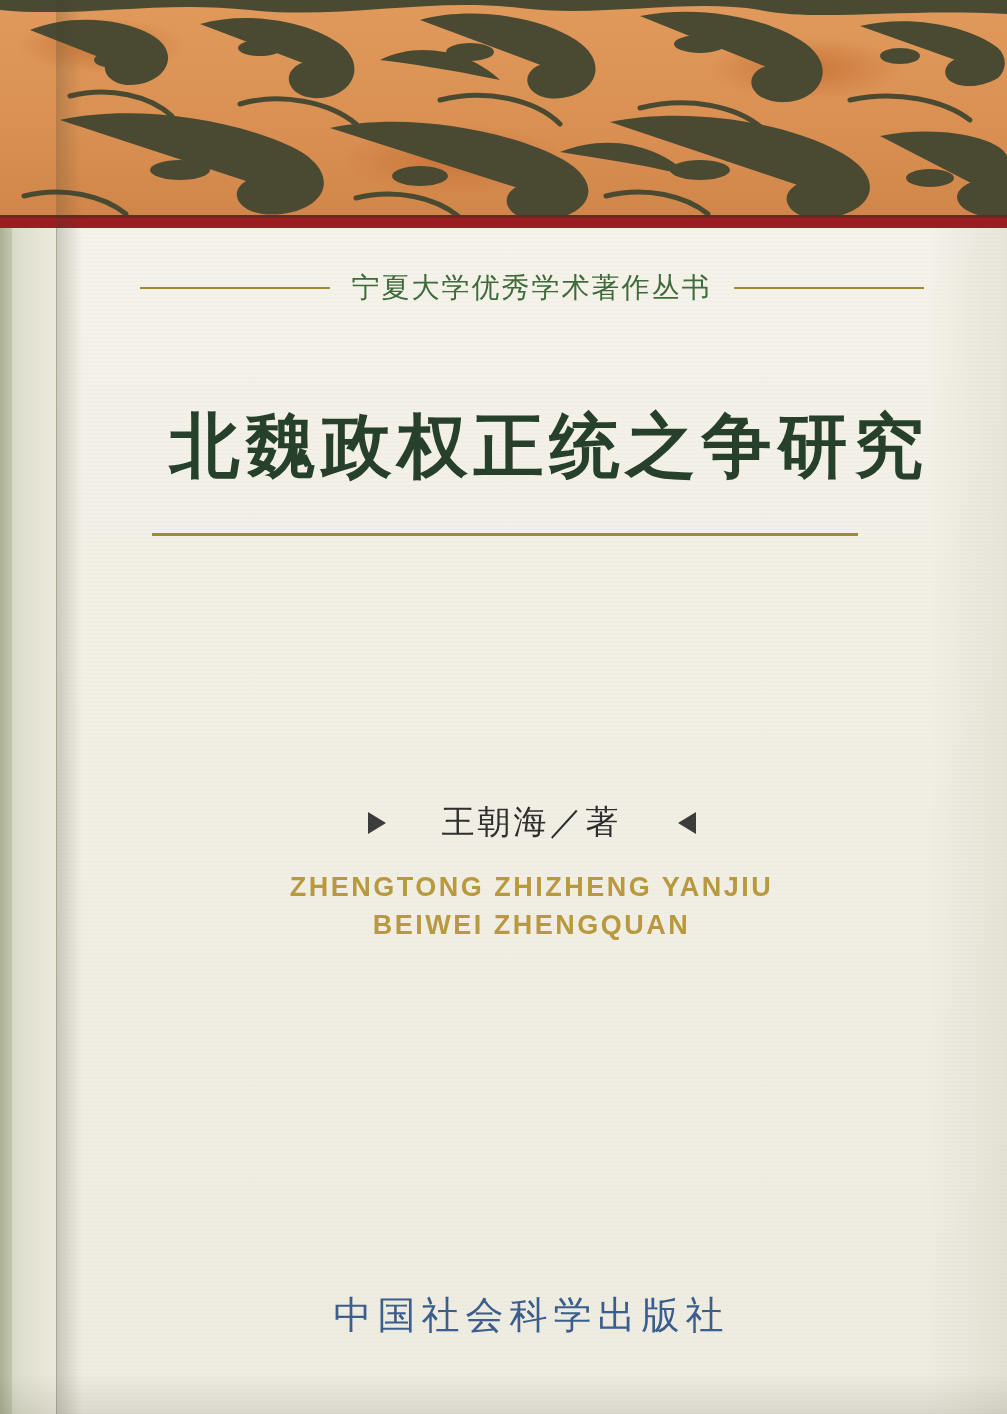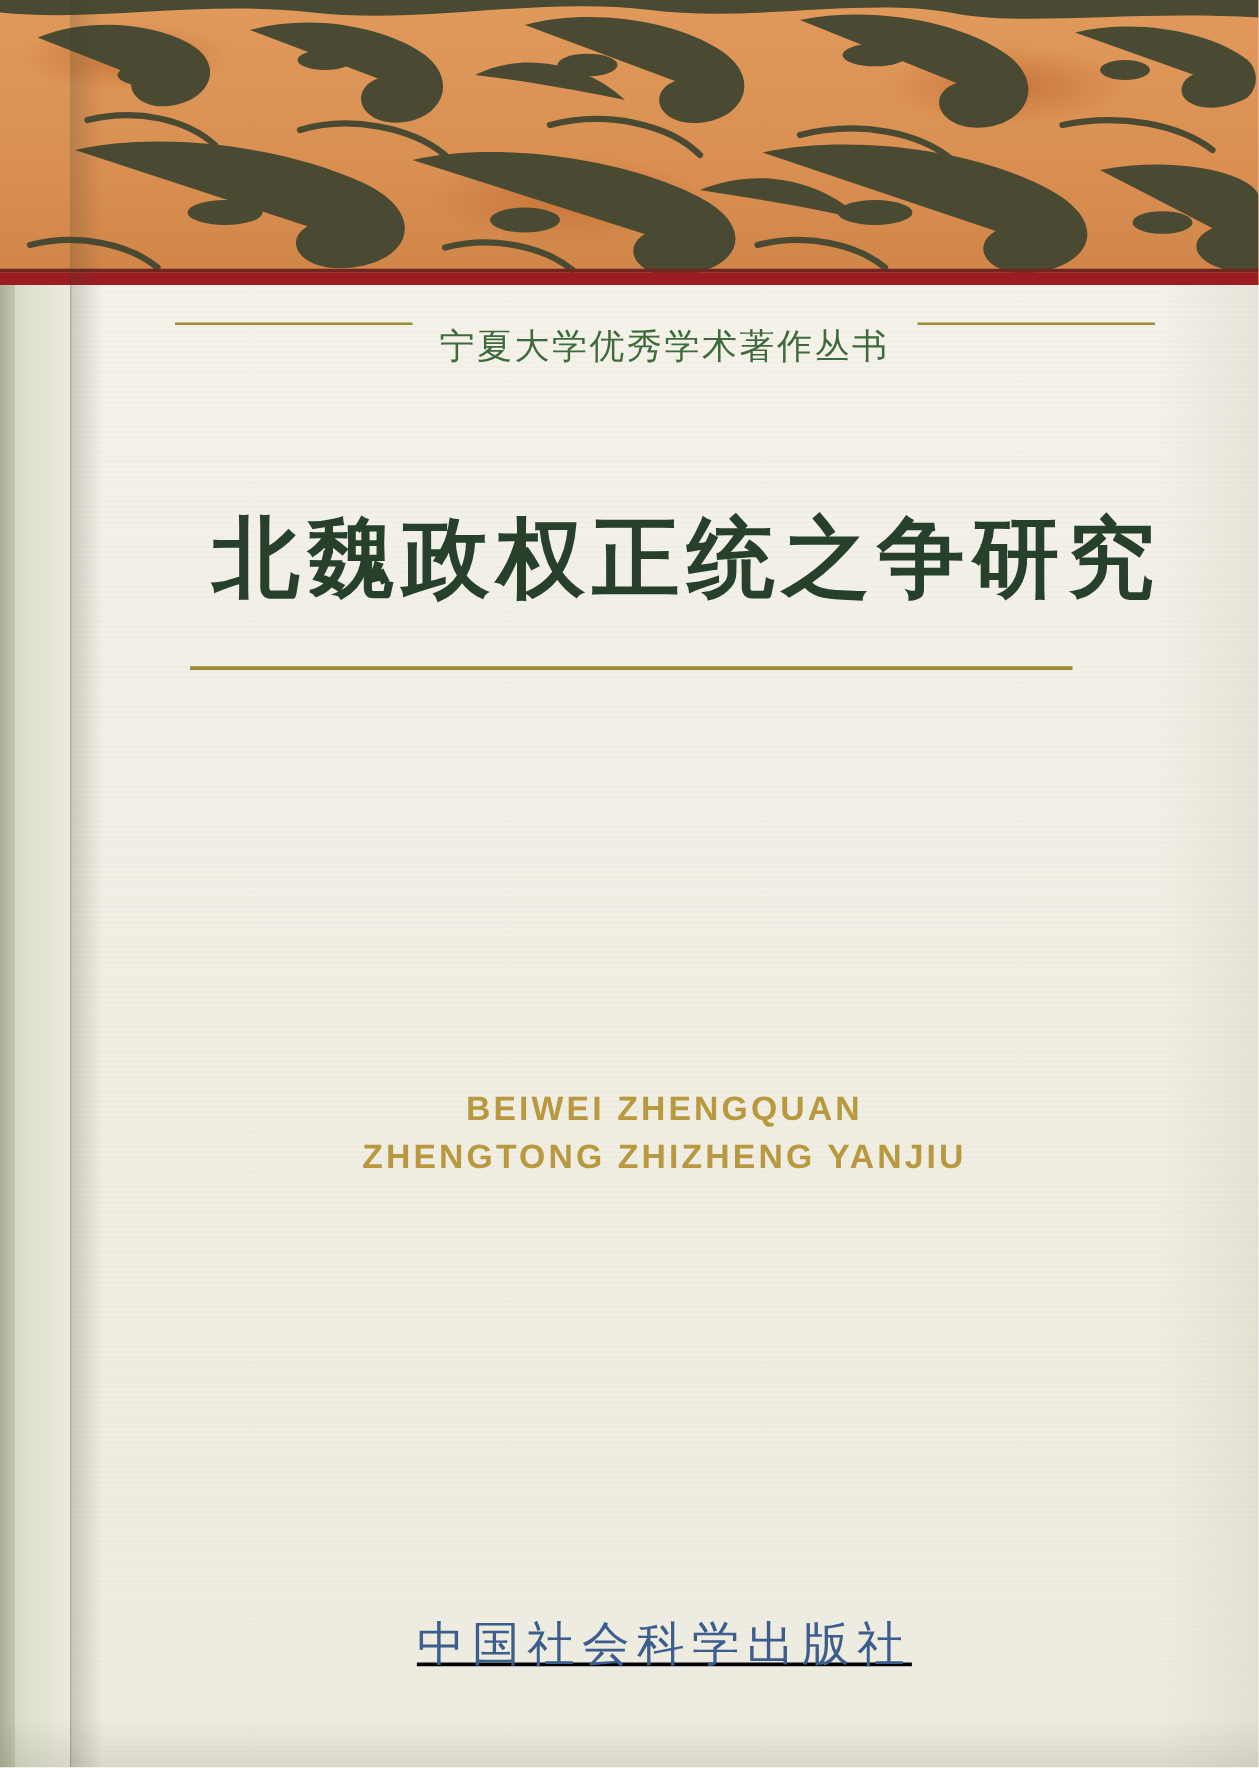--- a/index.html
+++ b/index.html
@@ -103,20 +103,21 @@
   }
 
   
   .series-row {
     position: absolute;
     left: 56px;
     top: 258px;
     width: 951px;
     height: 60px;
     display: flex;
+    align-items: center;
     justify-content: center;
     gap: 22px;
     z-index: 7;
   }
   .series-rule {
     width: 190px;
     height: 2px;
     background: #9c8a34;
   }
   .series-text {
@@ -201,21 +202,20 @@
   }
 
   
   .publisher {
     position: absolute;
     left: 56px;
     top: 1290px;
     width: 951px;
     text-align: center;
     z-index: 7;
-    text-decoration: underline;
   }
   .publisher-text {
     font-family: "DejaVu Serif", serif;
     font-size: 38px;
     letter-spacing: 6px;
     color: #3b5e8c;
     white-space: nowrap;
   }
 
   .edge-shadow-left {
@@ -297,24 +297,29 @@
 
   <div class="series-row">
     <div class="series-rule"></div>
     <div class="series-text">宁夏大学优秀学术著作丛书</div>
     <div class="series-rule"></div>
   </div>
 
   <div class="title">北魏政权正统之争研究</div>
   <div class="title-rule"></div>
 
+  <div class="author-row">
+    <div class="tri tri-left"></div>
+    <div class="author-name">王朝海／著</div>
+    <div class="tri tri-right"></div>
+  </div>
 
   <div class="pinyin">
+    <div>ZHENGTONG ZHIZHENG YANJIU</div>
     <div>BEIWEI ZHENGQUAN</div>
-    <div>ZHENGTONG ZHIZHENG YANJIU</div>
   </div>
 
   <div class="publisher">
     <div class="publisher-text">中国社会科学出版社</div>
   </div>
 
   <div class="bottom-shade"></div>
 </div>
 
 </body></html>

